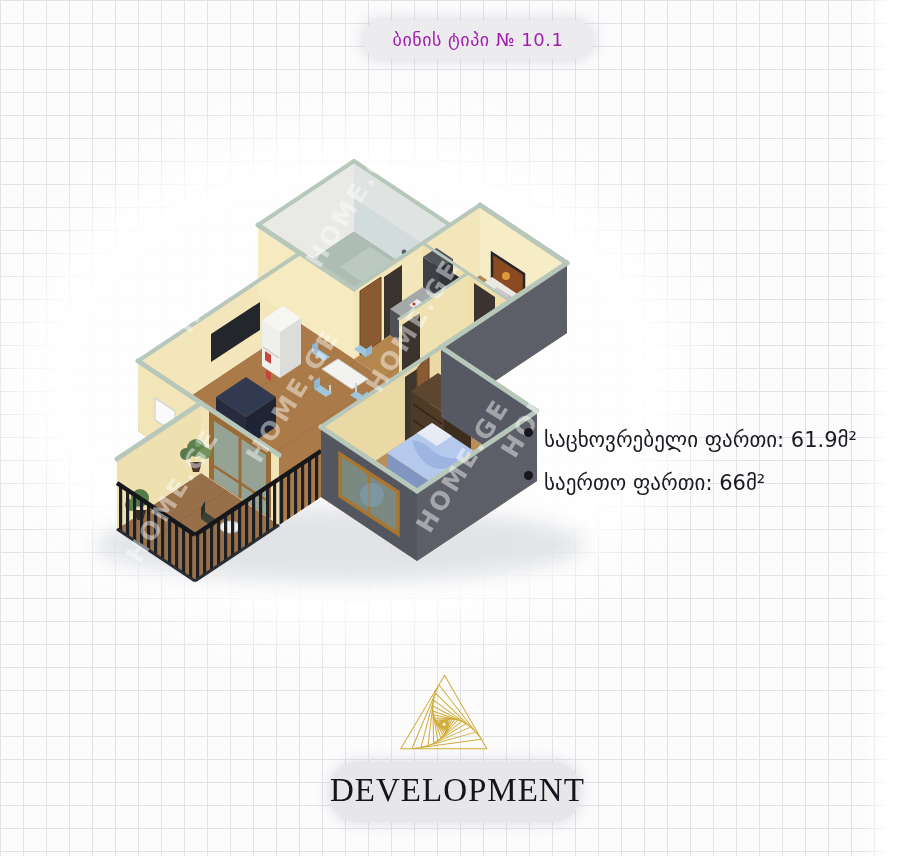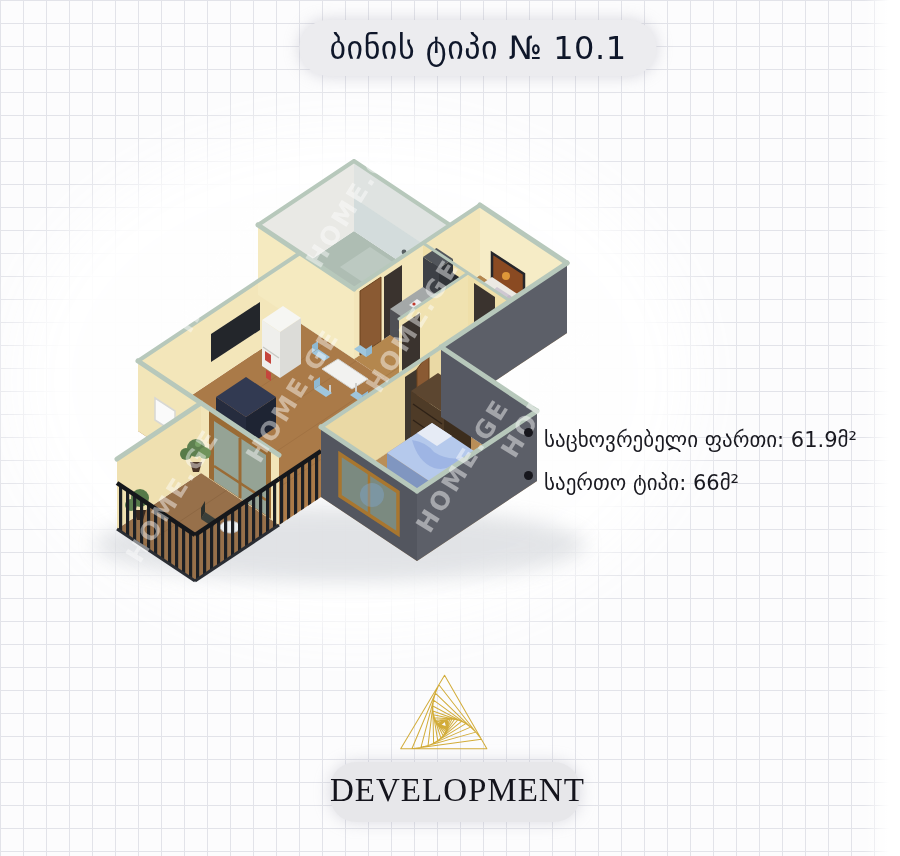--- a/index.html
+++ b/index.html
@@ -19,21 +19,21 @@
     position:absolute;top:0;right:0;width:36px;height:100%;
     background:linear-gradient(to right, rgba(255,255,255,0), #ffffff 70%);
   }
   .title-pill{
     position:absolute;top:20px;left:478px;transform:translateX(-50%);
     background:#ececef;border-radius:28px;padding:9px 30px;
     box-shadow:0 0 16px rgba(170,170,185,.45);
     white-space:nowrap;
   }
   .title-pill .title-text{
-    font-size:32px;color:#0f172a;letter-spacing:.5px;font-weight:500;
+    font-size:18px;color:#a21caf;letter-spacing:.5px;font-weight:500;
   }
   .plan-svg{position:absolute;left:0;top:0;width:900px;height:856px;}
   .specs{
     position:absolute;left:524px;top:428px;display:flex;flex-direction:column;row-gap:19px;
   }
   .spec-item{display:flex;gap:11px;white-space:nowrap;}
   .spec-dot{width:9px;height:9px;border-radius:50%;background:#17171d;flex:0 0 auto;}
   .spec-text{font-size:21px;color:#191920;}
   .logo-tri{position:absolute;left:396px;top:666px;width:94px;height:92px;}
   .logo-tri path{fill:none;stroke-width:1.3px;stroke-linejoin:round;}
@@ -298,21 +298,21 @@
   <span class="title-text">ბინის ტიპი № 10.1</span>
 </div>
 
 <div class="specs">
   <div class="spec-item">
     <span class="spec-dot"></span>
     <span class="spec-text">საცხოვრებელი ფართი: 61.9მ²</span>
   </div>
   <div class="spec-item">
     <span class="spec-dot"></span>
-    <span class="spec-text">საერთო ტიპი: 66მ²</span>
+    <span class="spec-text">საერთო ფართი: 66მ²</span>
   </div>
 </div>
 
 <svg class="logo-tri" viewBox="0 0 120 106" xmlns="http://www.w3.org/2000/svg">
   <path d="M62.0,6.0L6.0,100.0L116.0,100.0ZM54.7,18.2L20.3,100.0L109.0,87.8ZM50.2,28.9L31.8,98.4L101.9,78.7ZM47.9,37.9L40.9,95.9L95.2,72.3ZM47.0,45.4L48.0,92.8L89.1,67.8ZM47.1,51.6L53.3,89.5L83.6,64.9ZM47.9,56.5L57.3,86.3L78.8,63.2ZM49.1,60.4L60.1,83.3L74.8,62.3ZM50.5,63.4L62.0,80.6L71.5,62.0ZM52.0,65.6L63.2,78.2L68.8,62.2ZM53.5,67.2L63.9,76.1L66.6,62.7ZM54.8,68.4L64.3,74.4L64.9,63.3ZM56.1,69.2L64.4,72.9L63.6,63.9ZM57.1,69.7L64.3,71.7L62.6,64.6Z" stroke="#d2ac39"></path>
 </svg>
 
 <div class="logo-box">
   <div class="logo-line">DEVELOPMENT</div>
 </div>

